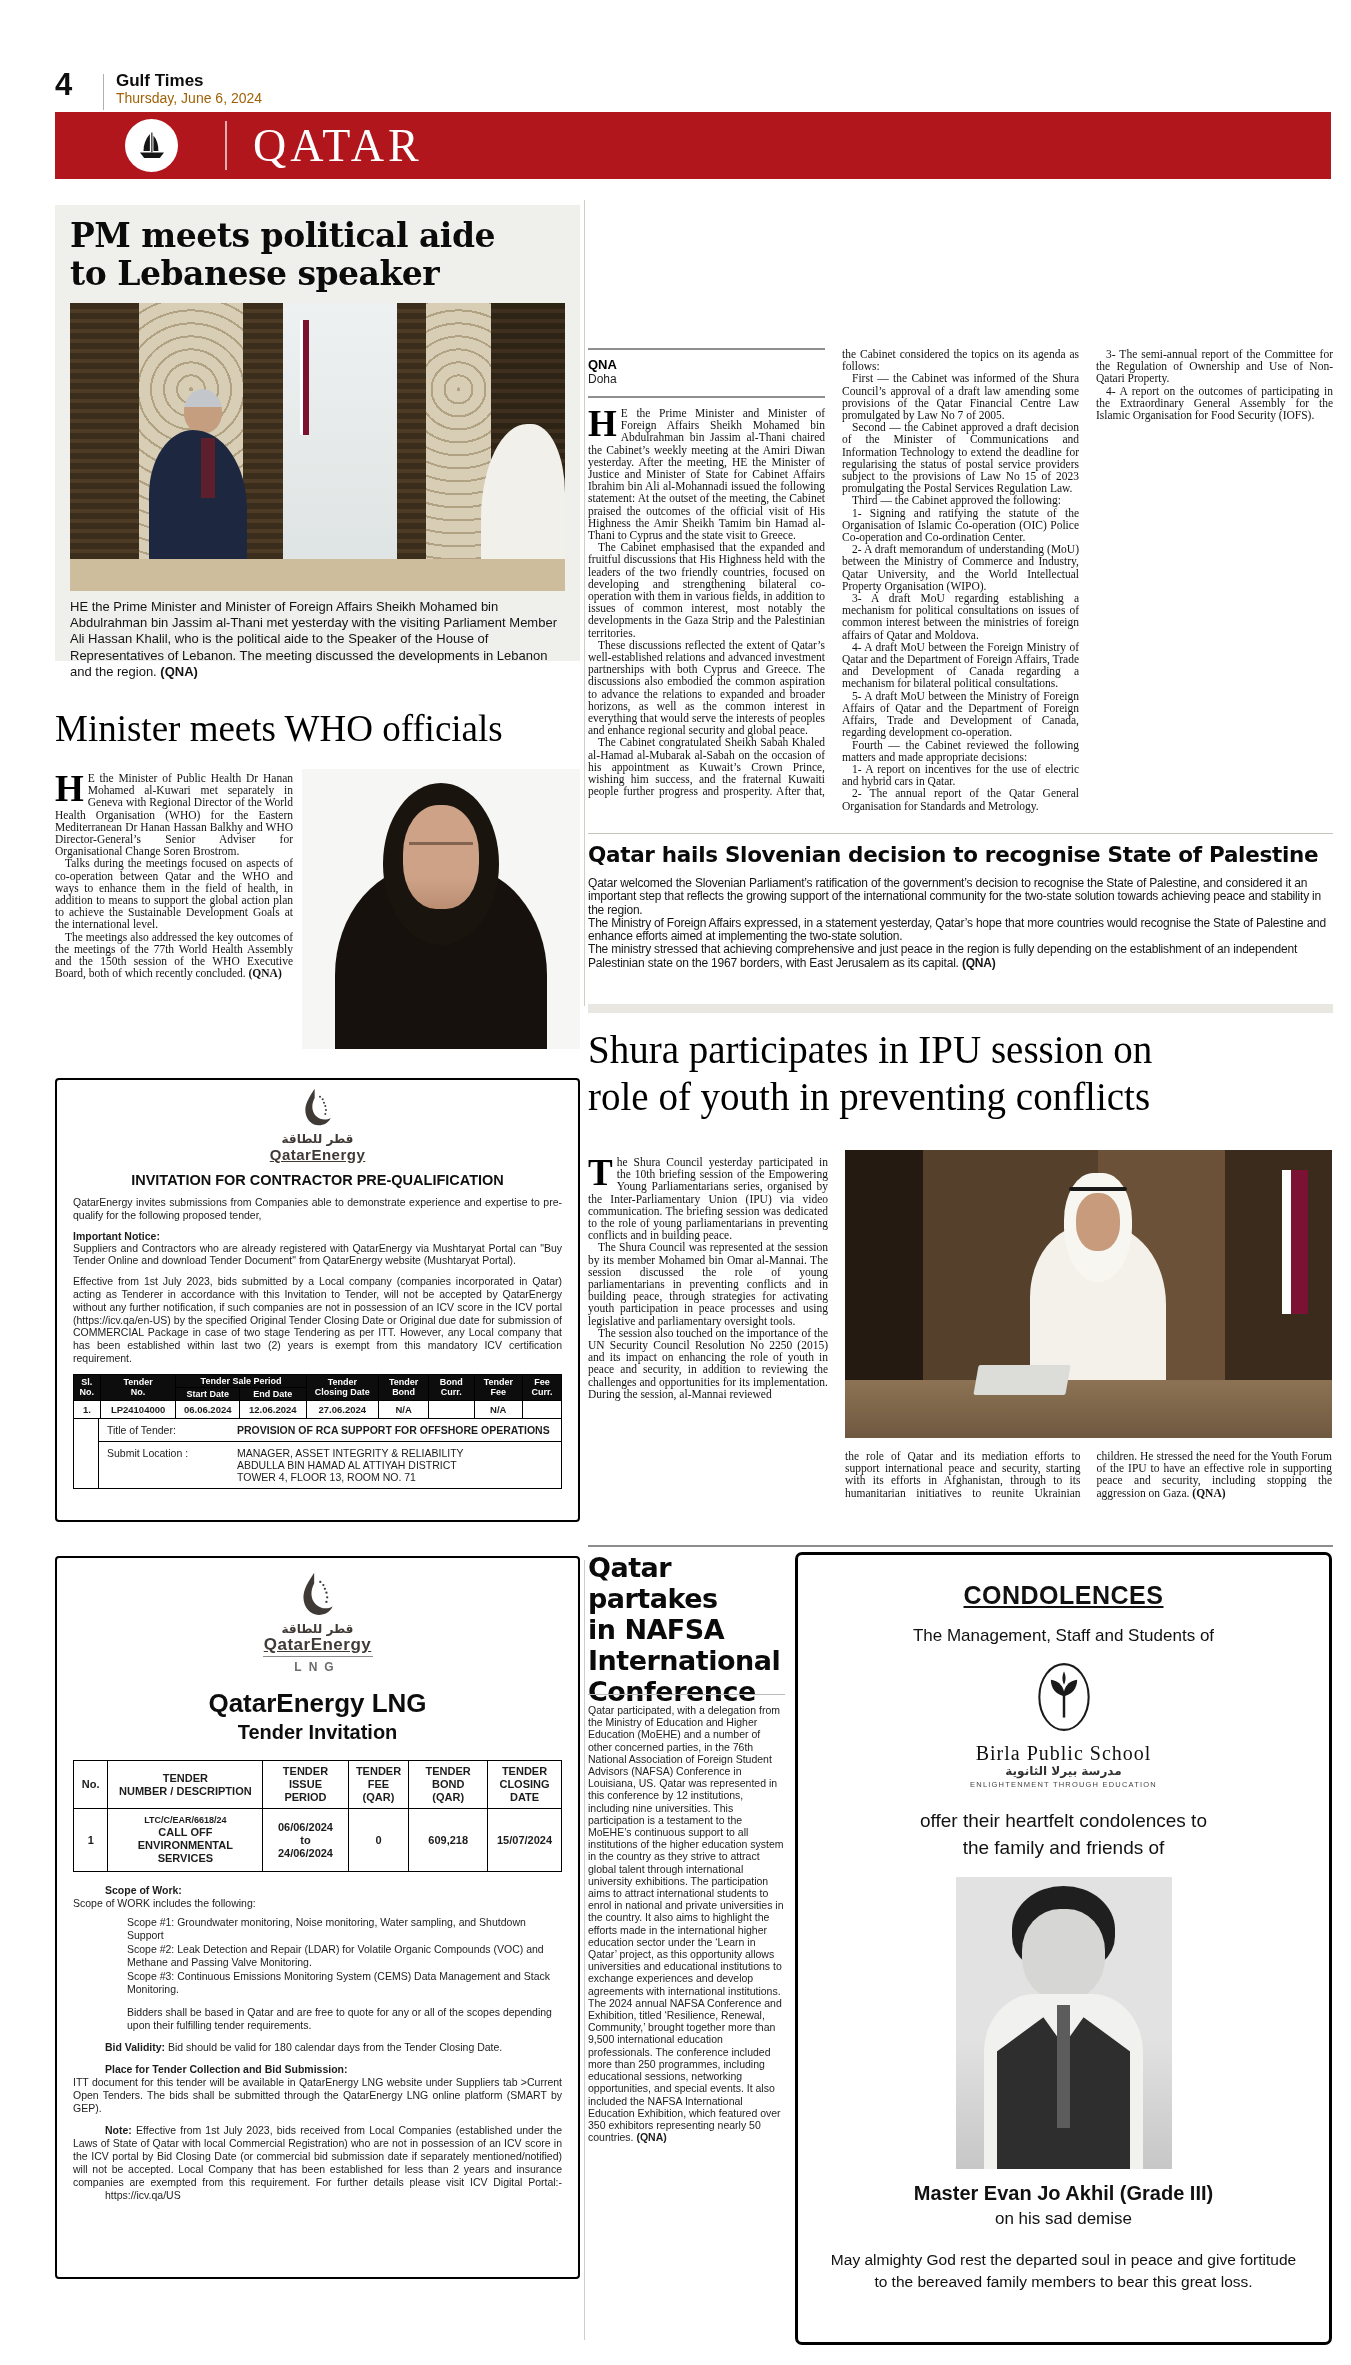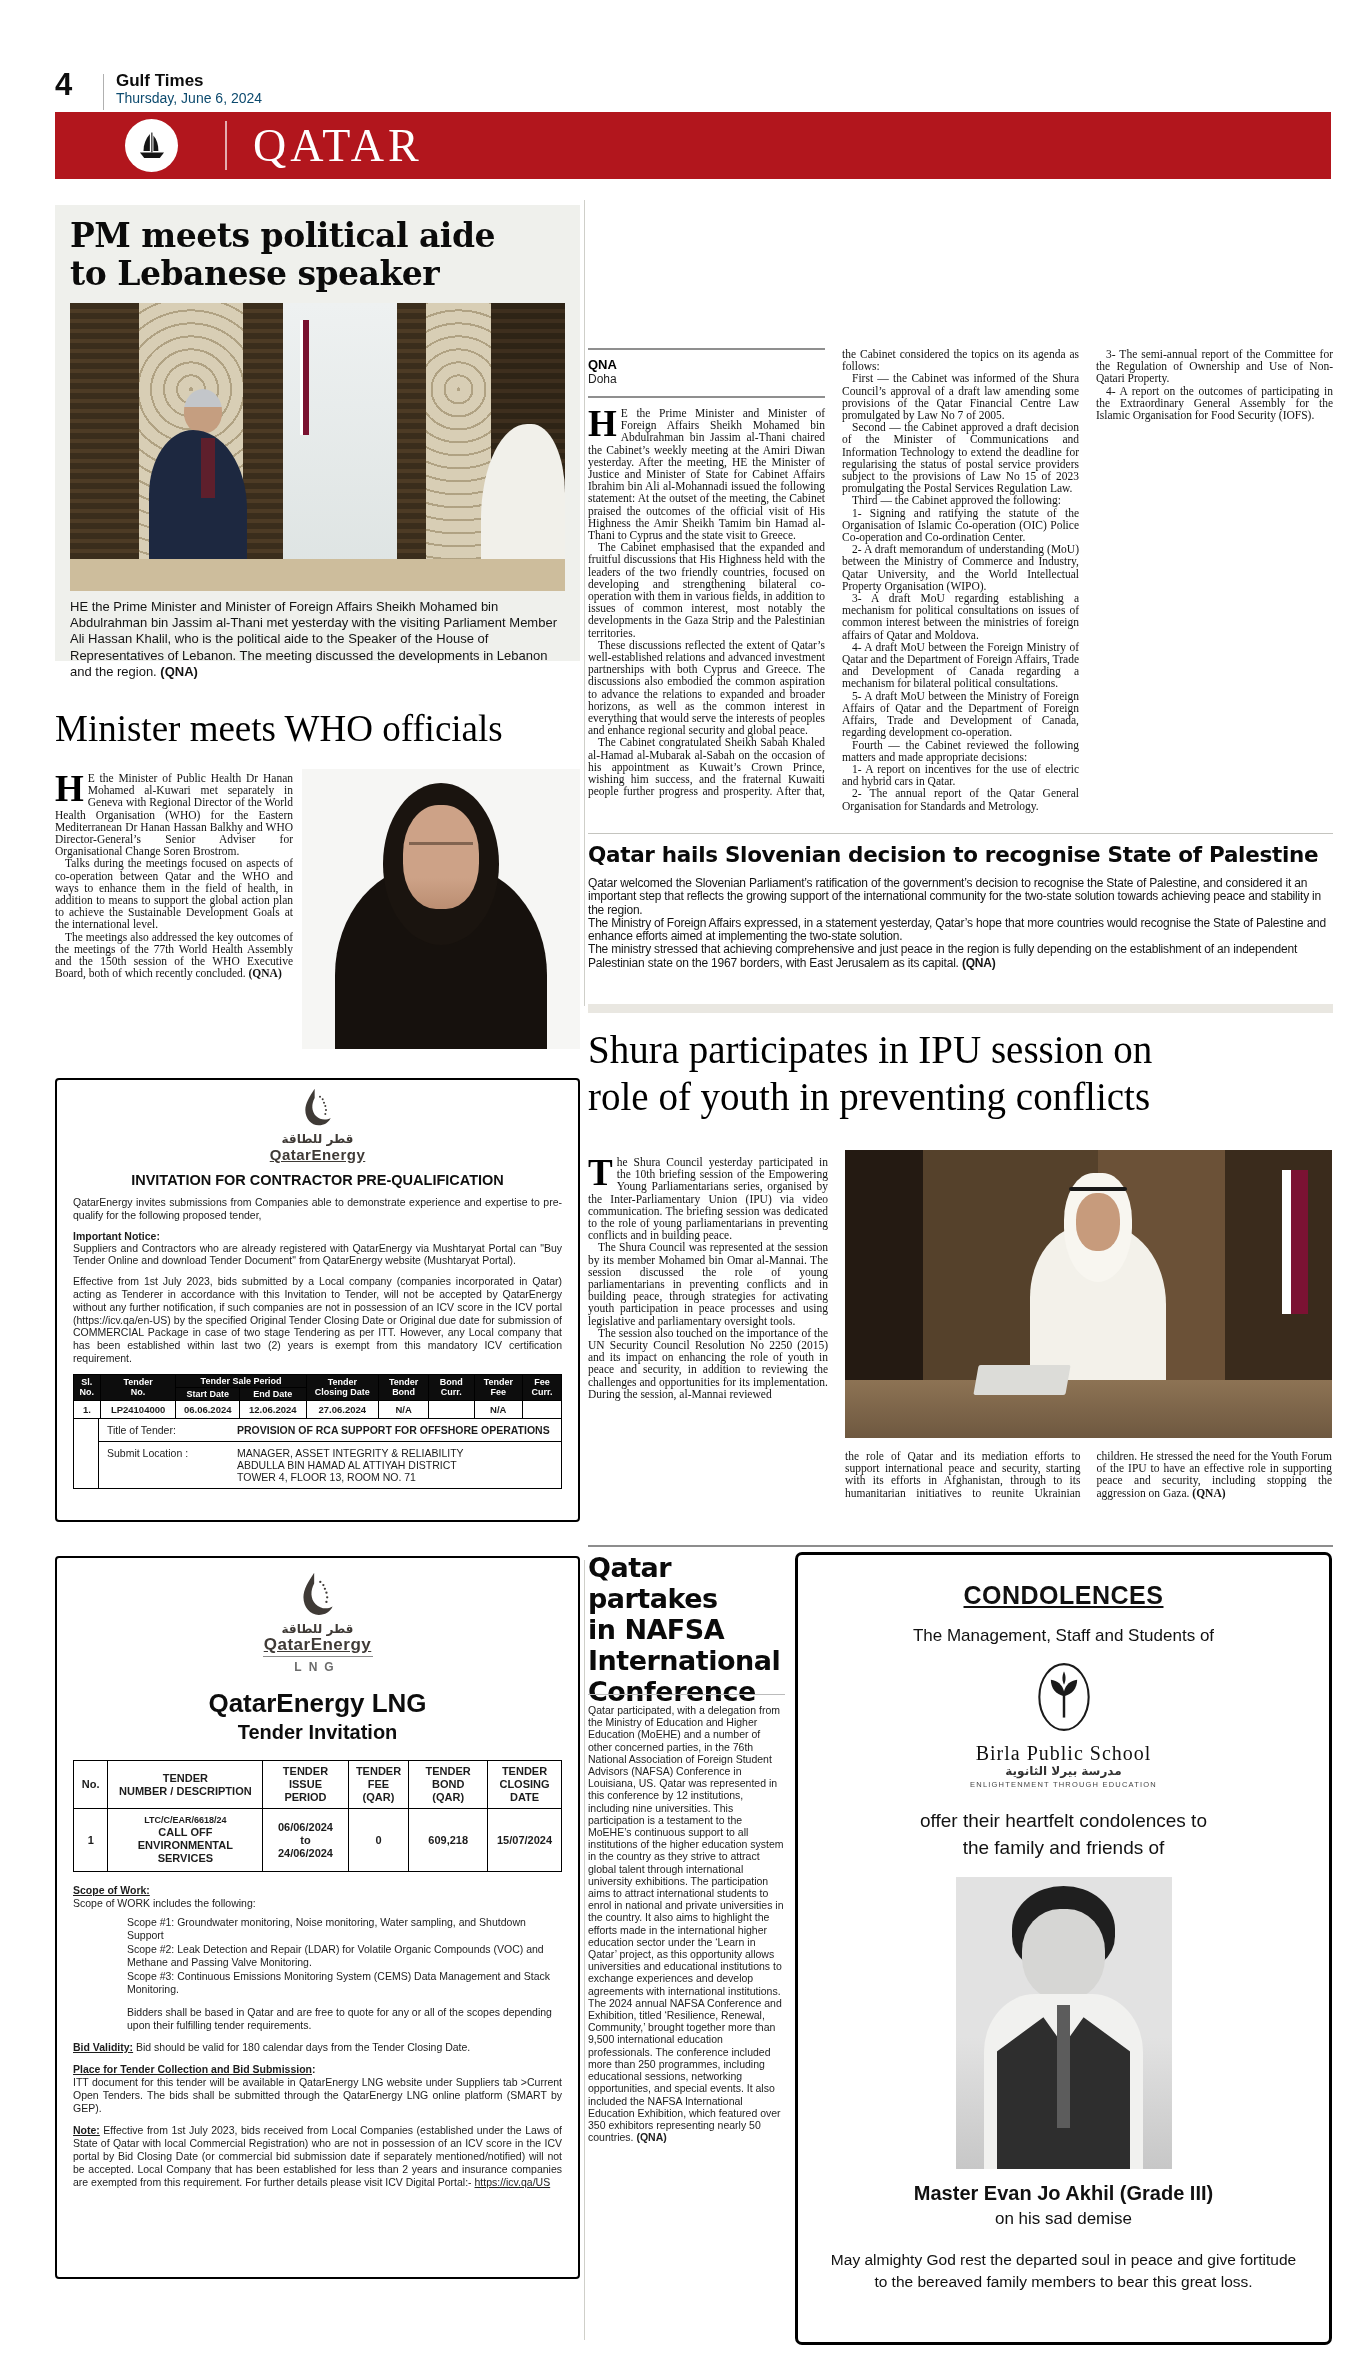--- a/index.html
+++ b/index.html
@@ -6,21 +6,21 @@
   .sheet{position:relative;width:1351px;height:2365px;background:#ffffff;margin:0 auto;
          overflow:hidden;font-family:"Liberation Serif",serif;color:#111;}
   .abs{position:absolute;}
   .preline{white-space:pre-line;}
 
   
   #page-num{left:55px;top:68px;font:bold 31px/34px "Liberation Sans",sans-serif;color:#0e0e0e;}
   #mast-divider{left:103px;top:74px;width:1px;height:36px;background:#b0b0b0;}
   #pub-block{left:116px;top:72px;font-family:"Liberation Sans",sans-serif;}
   #pub-title{font-weight:bold;font-size:17px;line-height:18px;color:#0d0d0d;}
-  #pub-date{font-size:14px;line-height:17px;color:#0c4a6e;}
+  #pub-date{font-size:14px;line-height:17px;color:#a16207;}
 
   #banner{left:55px;top:112px;width:1276px;height:67px;background:#b2161d;}
   #banner-circle{left:70px;top:7px;width:53px;height:53px;border-radius:50%;background:#fff;
                  display:flex;align-items:center;justify-content:center;}
   #banner-vline{left:170px;top:9px;width:2px;height:49px;background:rgba(255,255,255,.65);}
   #banner-title{left:198px;top:5px;font:400 46px/57px "Liberation Serif",serif;color:#fff;letter-spacing:4px;}
 
   
   #pm-box{left:55px;top:205px;width:525px;height:456px;background:#eff0ec;}
   #pm-headline{left:70px;top:217px;width:500px;font:bold 33px/38px "DejaVu Serif",serif;color:#0b0b0b;letter-spacing:-.5px;}
@@ -89,21 +89,21 @@
   .lng-rule{width:110px;height:1px;background:#8a8a8a;margin:3px auto;}
   .lng-sub{font:bold 12px/14px "Liberation Sans",sans-serif;letter-spacing:7px;color:#6b6b6b;}
   #lng-h1{text-align:center;font-weight:bold;font-size:26px;margin-top:14px;color:#0d0d0d;}
   #lng-h2{text-align:center;font-weight:bold;font-size:20px;margin-top:2px;color:#0d0d0d;}
   #lng-table{width:100%;border-collapse:collapse;margin-top:16px;font-size:11px;}
   #lng-table th{border:1.5px solid #000;font-weight:bold;padding:4px 2px;line-height:13px;}
   #lng-table td{border:1.5px solid #000;text-align:center;font-weight:bold;padding:6px 2px;line-height:13px;}
   .tender-num{font-size:9px;line-height:11px;display:block;}
   .scopes{margin:6px 0 0 54px;font-size:10.5px;line-height:13px;}
   .scopes p{margin:0 0 1px;}
-  .u{text-decoration:underline;}
+  .u{margin-left:32px;}
   .lng-p{font-size:10.5px;line-height:13px;margin:9px 0 0;text-align:justify;}
 
   
   #nafsa-headline{left:588px;top:1552px;width:205px;font:bold 27px/31px "DejaVu Sans",sans-serif;color:#0a0a0a;letter-spacing:-.5px;}
   #nafsa-rule{left:588px;top:1694px;width:197px;height:1px;background:#bbb;}
   #nafsa-body{left:588px;top:1704px;width:198px;height:640px;font:10.5px/12.2px "Liberation Sans",sans-serif;color:#222;overflow:hidden;}
   #nafsa-body p{margin:0;}
 
   
   #cond-box{left:795px;top:1552px;width:537px;height:793px;border:3.5px solid #000;border-radius:7px;

